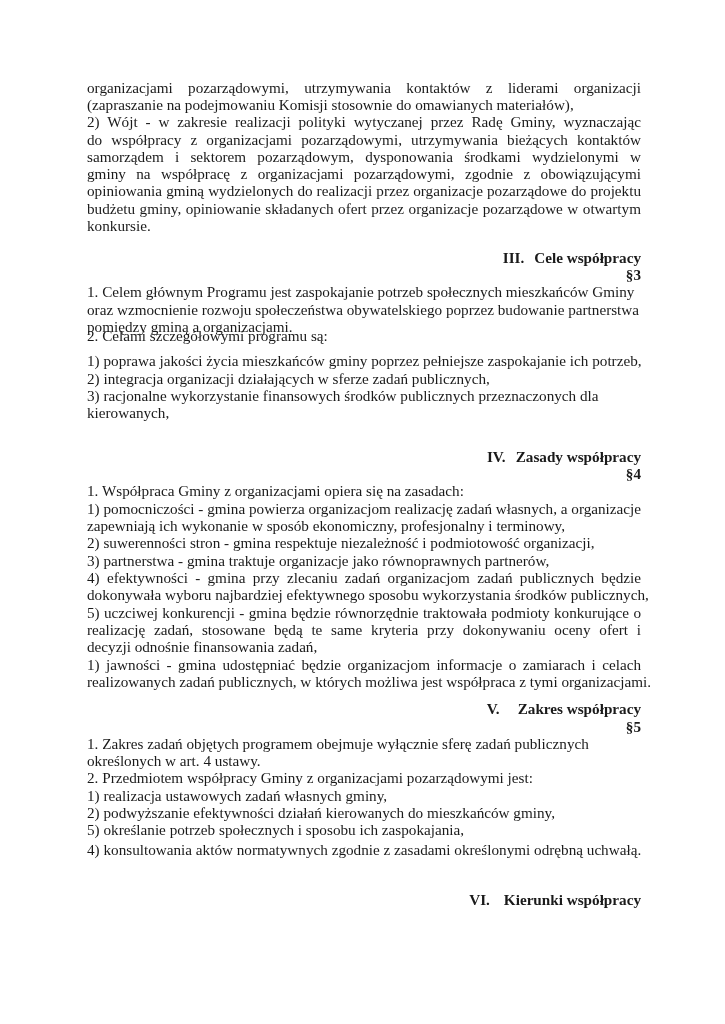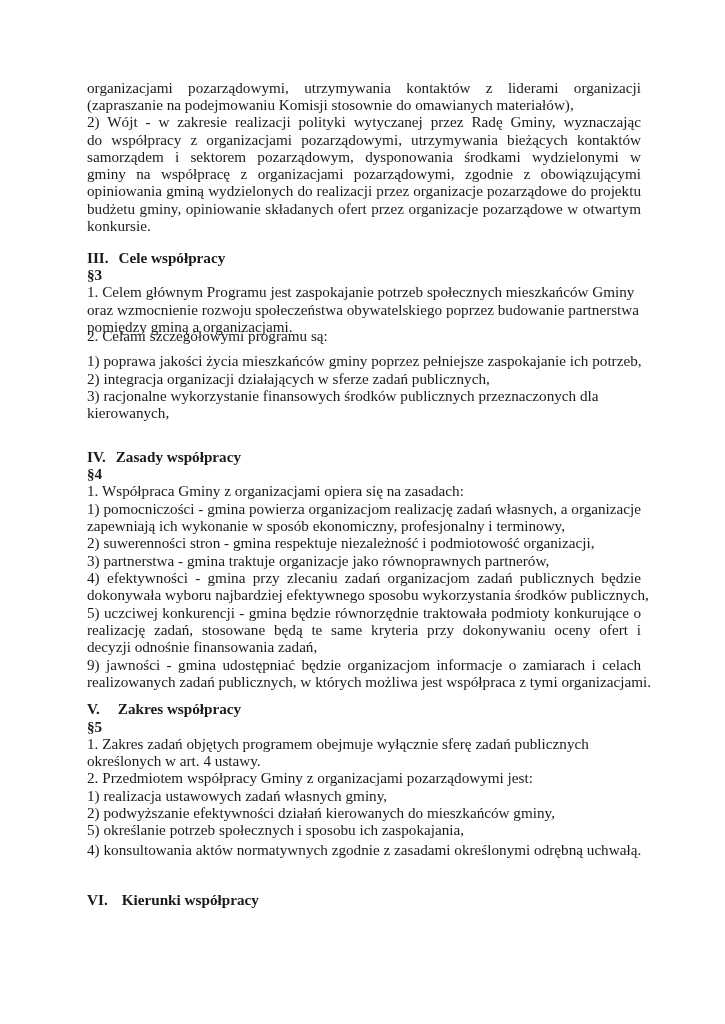--- a/index.html
+++ b/index.html
@@ -13,21 +13,21 @@
   }
   .ln {
     position: absolute; left: 87px; width: 554px;
     height: 18px; line-height: 18px;
     white-space: nowrap;
   }
   .ln.j { text-align: justify; text-align-last: justify; white-space: normal; overflow: hidden; }
   .hd {
     position: absolute; left: 87px; width: 554px;
     height: 18px; line-height: 18px;
-    text-align: left; font-weight: bold;
+    text-align: right; font-weight: bold;
   }
   .hd .num { display: inline-block; margin-right: 10px; }
 </style>
 </head>
 <body>
 
 <div class="page">
 
   <div class="ln j" style="top:79px">organizacjami pozarządowymi, utrzymywania kontaktów z liderami organizacji pozarządowych</div>
   <div class="ln" style="top:96px">(zapraszanie na podejmowaniu Komisji stosownie do omawianych materiałów),</div>
@@ -59,21 +59,21 @@
   <div class="ln" style="top:482px">1.  Współpraca Gminy z organizacjami opiera się na zasadach:</div>
   <div class="ln j" style="top:500px">1)  pomocniczości - gmina powierza organizacjom realizację zadań własnych, a organizacje</div>
   <div class="ln" style="top:517px">zapewniają ich wykonanie w sposób ekonomiczny, profesjonalny i terminowy,</div>
   <div class="ln" style="top:534px">2)   suwerenności stron - gmina respektuje niezależność i podmiotowość organizacji,</div>
   <div class="ln" style="top:552px">3)   partnerstwa - gmina traktuje organizacje jako równoprawnych partnerów,</div>
   <div class="ln j" style="top:569px">4)  efektywności - gmina przy zlecaniu zadań organizacjom zadań publicznych będzie</div>
   <div class="ln" style="top:586px">dokonywała wyboru najbardziej efektywnego sposobu wykorzystania środków publicznych,</div>
   <div class="ln j" style="top:604px">5)  uczciwej konkurencji - gmina będzie równorzędnie traktowała podmioty konkurujące o</div>
   <div class="ln j" style="top:621px">realizację zadań, stosowane będą te same kryteria przy dokonywaniu oceny ofert i podejmowaniu</div>
   <div class="ln" style="top:638px">decyzji odnośnie finansowania zadań,</div>
-  <div class="ln j" style="top:656px">9)  jawności - gmina udostępniać będzie organizacjom informacje o zamiarach i celach</div>
+  <div class="ln j" style="top:656px">1)  jawności - gmina udostępniać będzie organizacjom informacje o zamiarach i celach</div>
   <div class="ln" style="top:673px">realizowanych zadań publicznych, w których możliwa jest współpraca z tymi organizacjami.</div>
 
   <div class="hd" style="top:700px">
     <span class="num" style="margin-right:18px">V.</span><span>Zakres współpracy</span>
   </div>
   <div class="hd" style="top:718px">§5</div>
   <div class="ln" style="top:735px">1.  Zakres zadań objętych programem obejmuje wyłącznie sferę zadań publicznych</div>
   <div class="ln" style="top:752px">określonych w art. 4 ustawy.</div>
   <div class="ln" style="top:769px">2.  Przedmiotem współpracy Gminy z organizacjami pozarządowymi jest:</div>
   <div class="ln" style="top:787px">1)  realizacja ustawowych zadań własnych gminy,</div>

